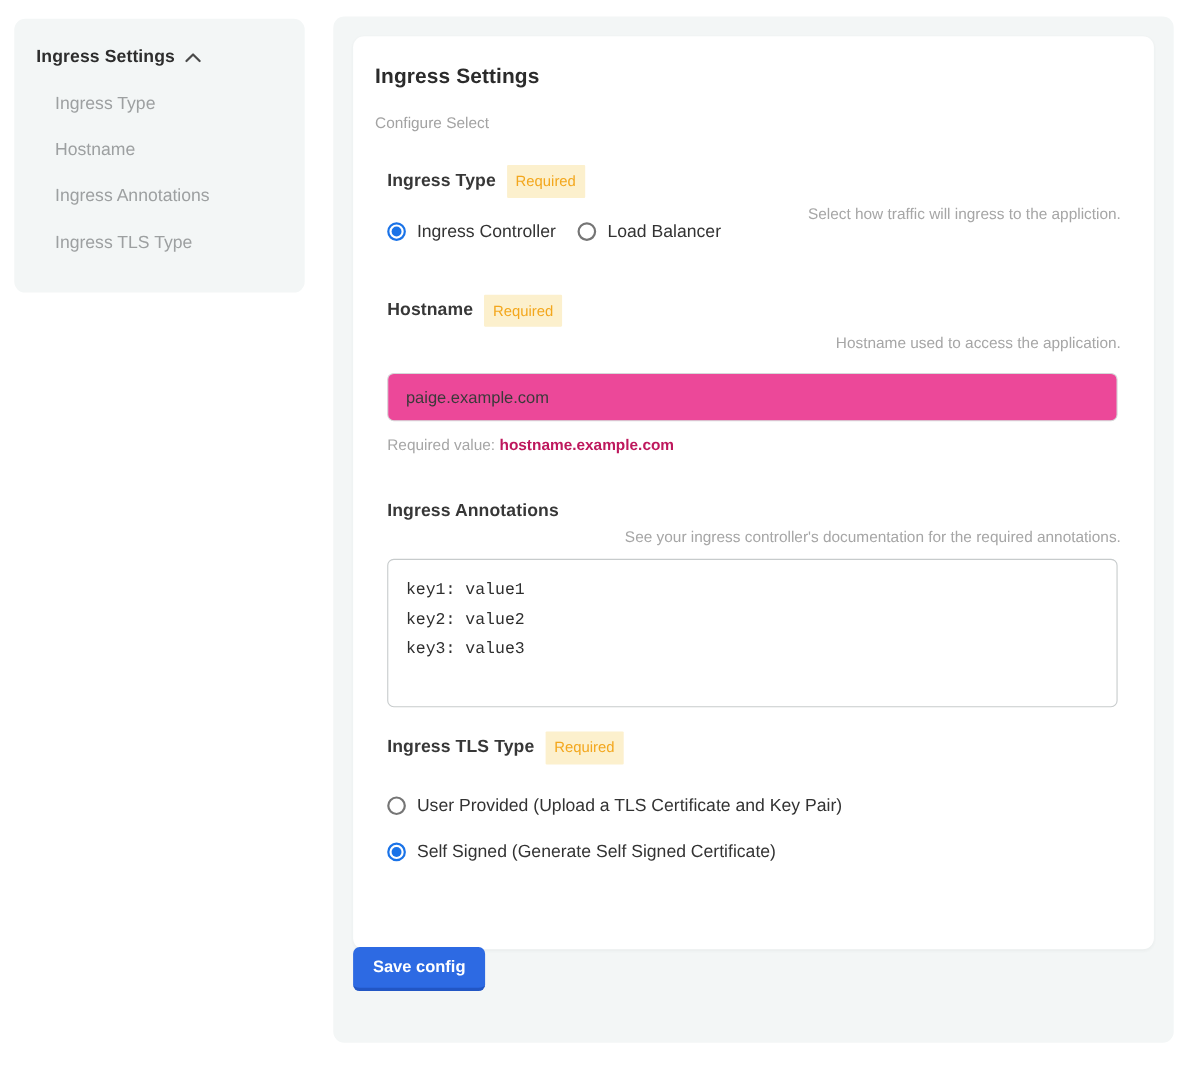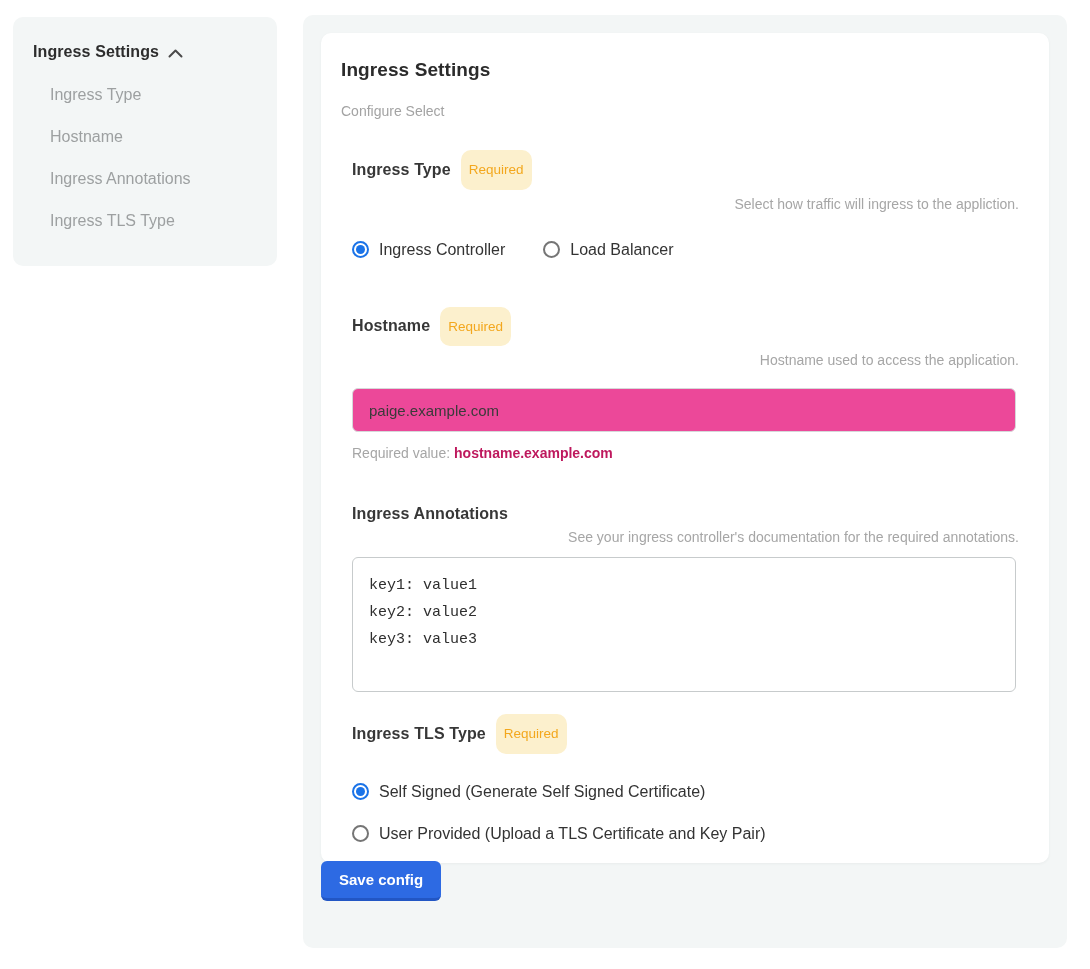--- a/index.html
+++ b/index.html
@@ -69,31 +69,31 @@
   .field-label-row { display: flex; align-items: center; gap: 10px; }
   .field-label {
     font-size: 16px; font-weight: 600; color: #373737;
     letter-spacing: 0.1px;
   }
   .badge {
     display: inline-block;
     background: #fcf0cd;
     color: #f3a71d;
     font-size: 13.5px;
-    padding: 13px 8px;
-    border-radius: 10px;
+    padding: 8px 8px;
+    border-radius: 1px;
     line-height: 1;
   }
   .field-desc {
     margin-top: 6px;
     font-size: 14px; color: #a6a6a6; text-align: right;
   }
 
   
-  .radio-row-inline { display: flex; align-items: flex-end; column-gap: 38px; margin-top: 29px; }
+  .radio-row-inline { display: flex; align-items: flex-end; column-gap: 20px; }
   .radio-option { display: flex; align-items: center; gap: 10px; cursor: pointer; }
   .radio-circle {
     width: 17px; height: 17px; flex: 0 0 17px;
     border-radius: 50%;
     border: 2px solid #757575;
     position: relative;
     background: #fff;
   }
   .radio-circle.checked { border-color: #1a73e8; }
   .radio-circle.checked::after {
@@ -245,26 +245,26 @@
       </div>
     </div>
 
     <div class="field group-tls">
       <div class="field-label-row">
         <span class="field-label">Ingress TLS Type</span>
         <span class="badge">Required</span>
       </div>
       <div class="radio-stack">
         <label class="radio-option">
+          <span class="radio-circle"></span>
+          <span class="radio-label">User Provided (Upload a TLS Certificate and Key Pair)</span>
+        </label>
+        <label class="radio-option">
           <span class="radio-circle checked"></span>
           <span class="radio-label">Self Signed (Generate Self Signed Certificate)</span>
         </label>
-        <label class="radio-option">
-          <span class="radio-circle"></span>
-          <span class="radio-label">User Provided (Upload a TLS Certificate and Key Pair)</span>
-        </label>
       </div>
     </div>
 
   </section>
 
   <button class="save-button">Save config</button>
 </main>
 
 </body></html>

